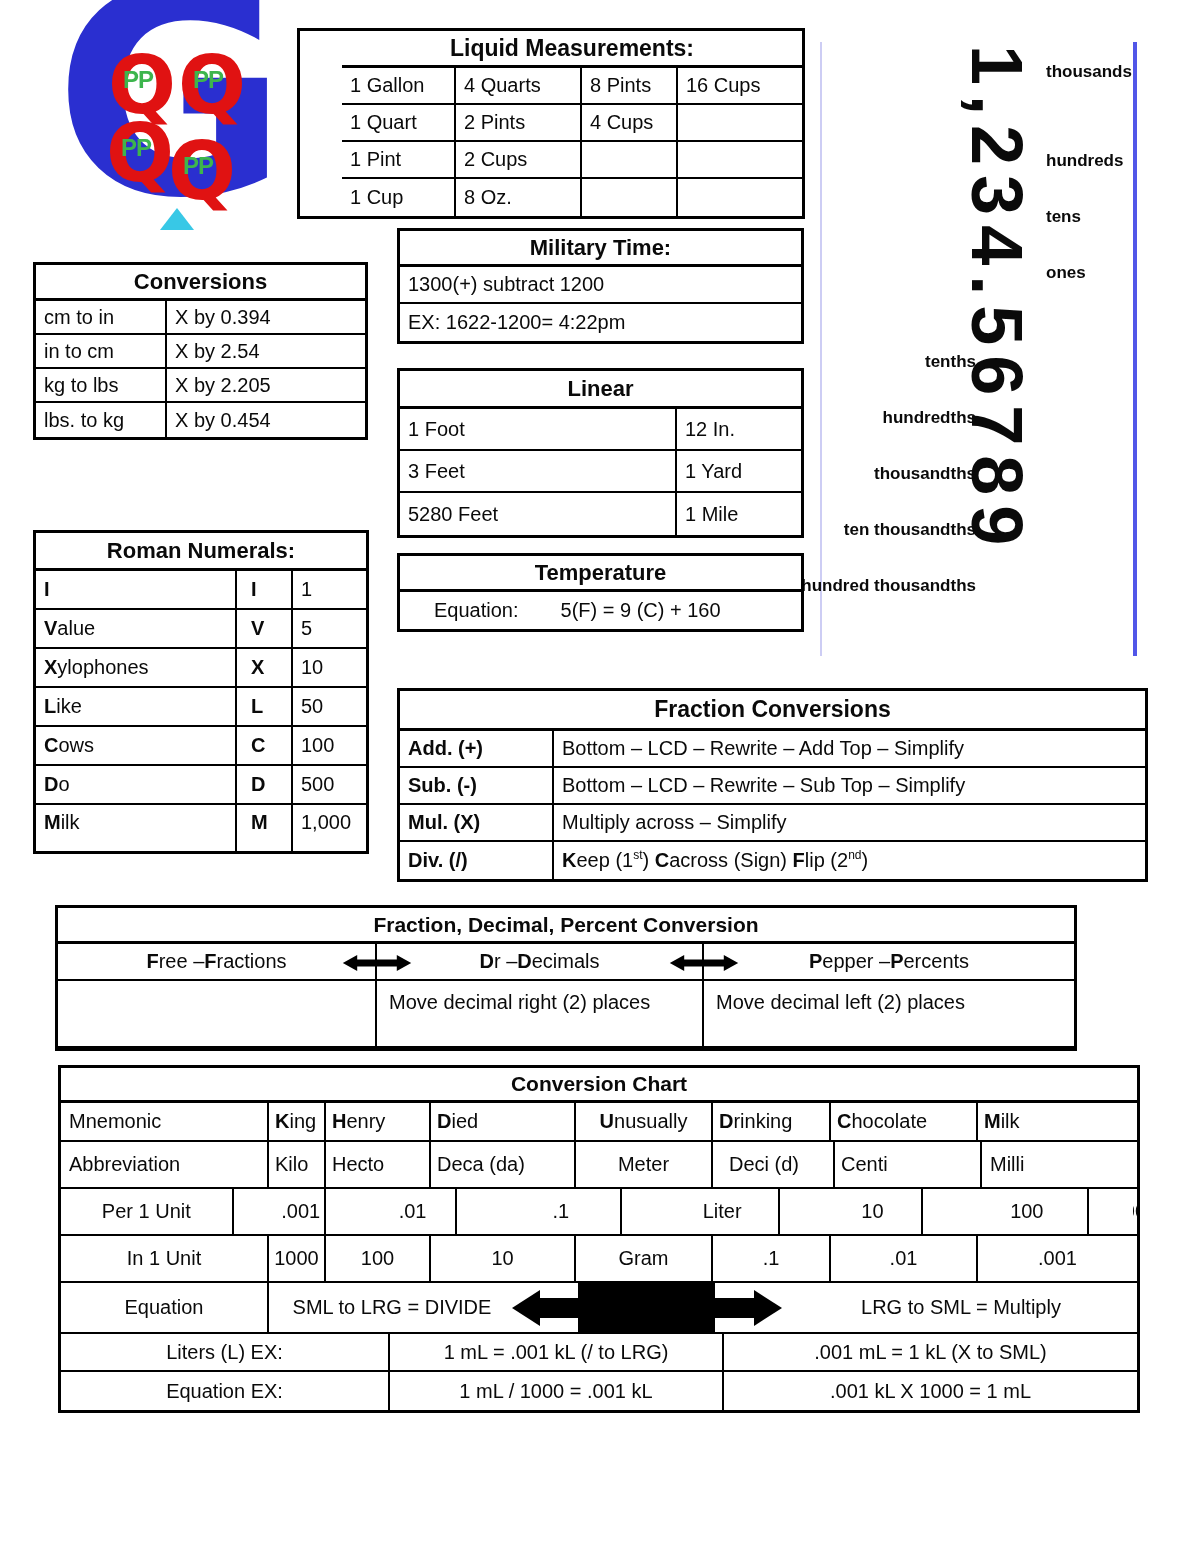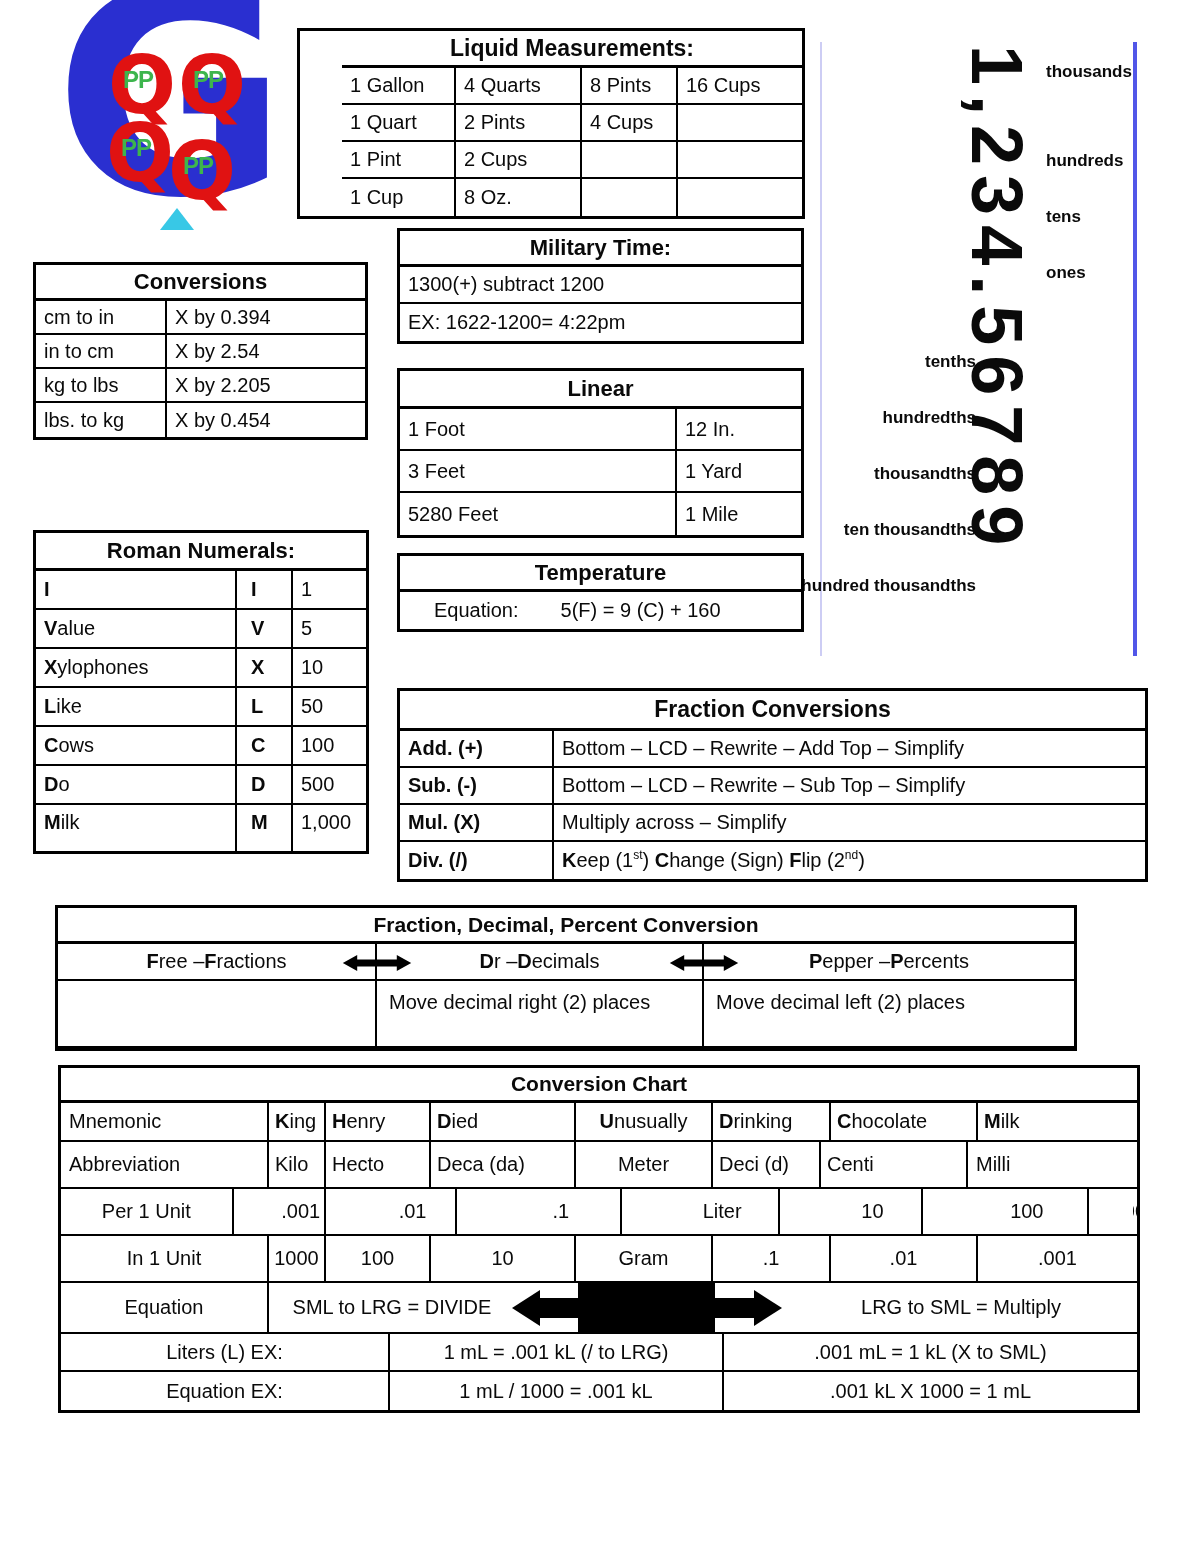--- a/index.html
+++ b/index.html
@@ -290,21 +290,21 @@
     <div class="tc op">Sub.  (-)</div>
     <div class="tc grow">Bottom – LCD – Rewrite – Sub Top – Simplify</div>
   </div>
   <div class="trow">
     <div class="tc op">Mul. (X)</div>
     <div class="tc grow">Multiply across – Simplify</div>
   </div>
   <div class="trow">
     <div class="tc op">Div.  (/)</div>
     <div class="tc grow">
-      <span><b>K</b><span>eep (1</span><sup>st</sup><span>) </span><b>C</b><span>hange (Sign) </span><b>F</b><span>lip (2</span><sup>nd</sup><span>)</span></span>
+      <span><b>K</b><span>eep (1</span><sup>st</sup><span>) </span><b>C</b><span>across (Sign) </span><b>F</b><span>lip (2</span><sup>nd</sup><span>)</span></span>
     </div>
   </div>
 </div>
 
 <div class="tbl fdp" style="position:absolute;">
   <div class="hdr">Fraction, Decimal, Percent Conversion</div>
   <div class="trow head2">
     <div class="tc c" style="width:319px">
         <b>F</b>
         <span>ree – </span>
@@ -369,21 +369,21 @@
         <b>M</b>
         <span>ilk</span>
       </div>
   </div>
   <div class="trow r-ab">
     <div class="tc" style="width:208px">Abbreviation</div>
     <div class="tc" style="width:57px;padding-left:6px">Kilo</div>
     <div class="tc" style="width:105px;padding-left:6px">Hecto</div>
     <div class="tc" style="width:145px;padding-left:6px">Deca (da)</div>
     <div class="tc c" style="width:137px">Meter</div>
-    <div class="tc" style="width:108px;padding-left:6px">Deci (d)</div>
+    <div class="tc" style="width:122px;padding-left:16px">Deci (d)</div>
     <div class="tc" style="width:147px;padding-left:6px">Centi</div>
     <div class="tc grow" style="">Milli</div>
   </div>
   <div class="trow r-per">
     <div class="tc c" style="width:208px">Per 1 Unit</div>
     <div class="tc c" style="width:57px">.001</div>
     <div class="tc c" style="width:105px">.01</div>
     <div class="tc c" style="width:145px">.1</div>
     <div class="tc c" style="width:137px">Liter</div>
     <div class="tc c" style="width:118px">10</div>

